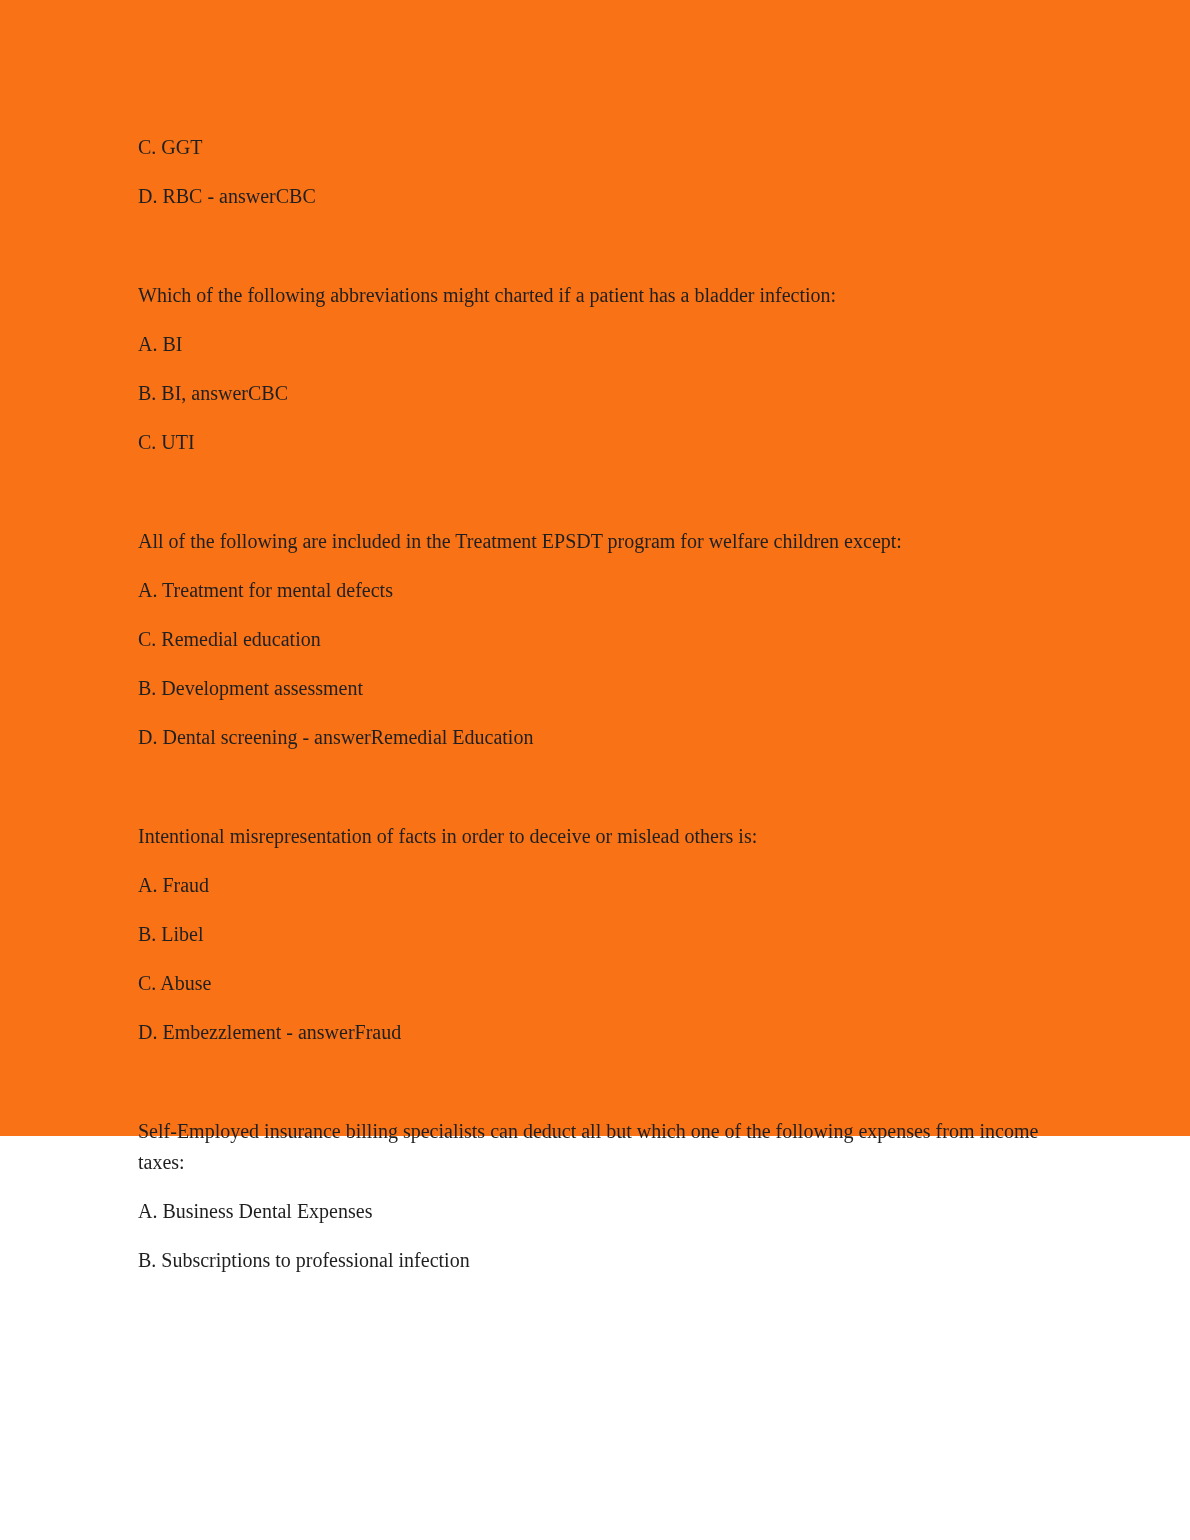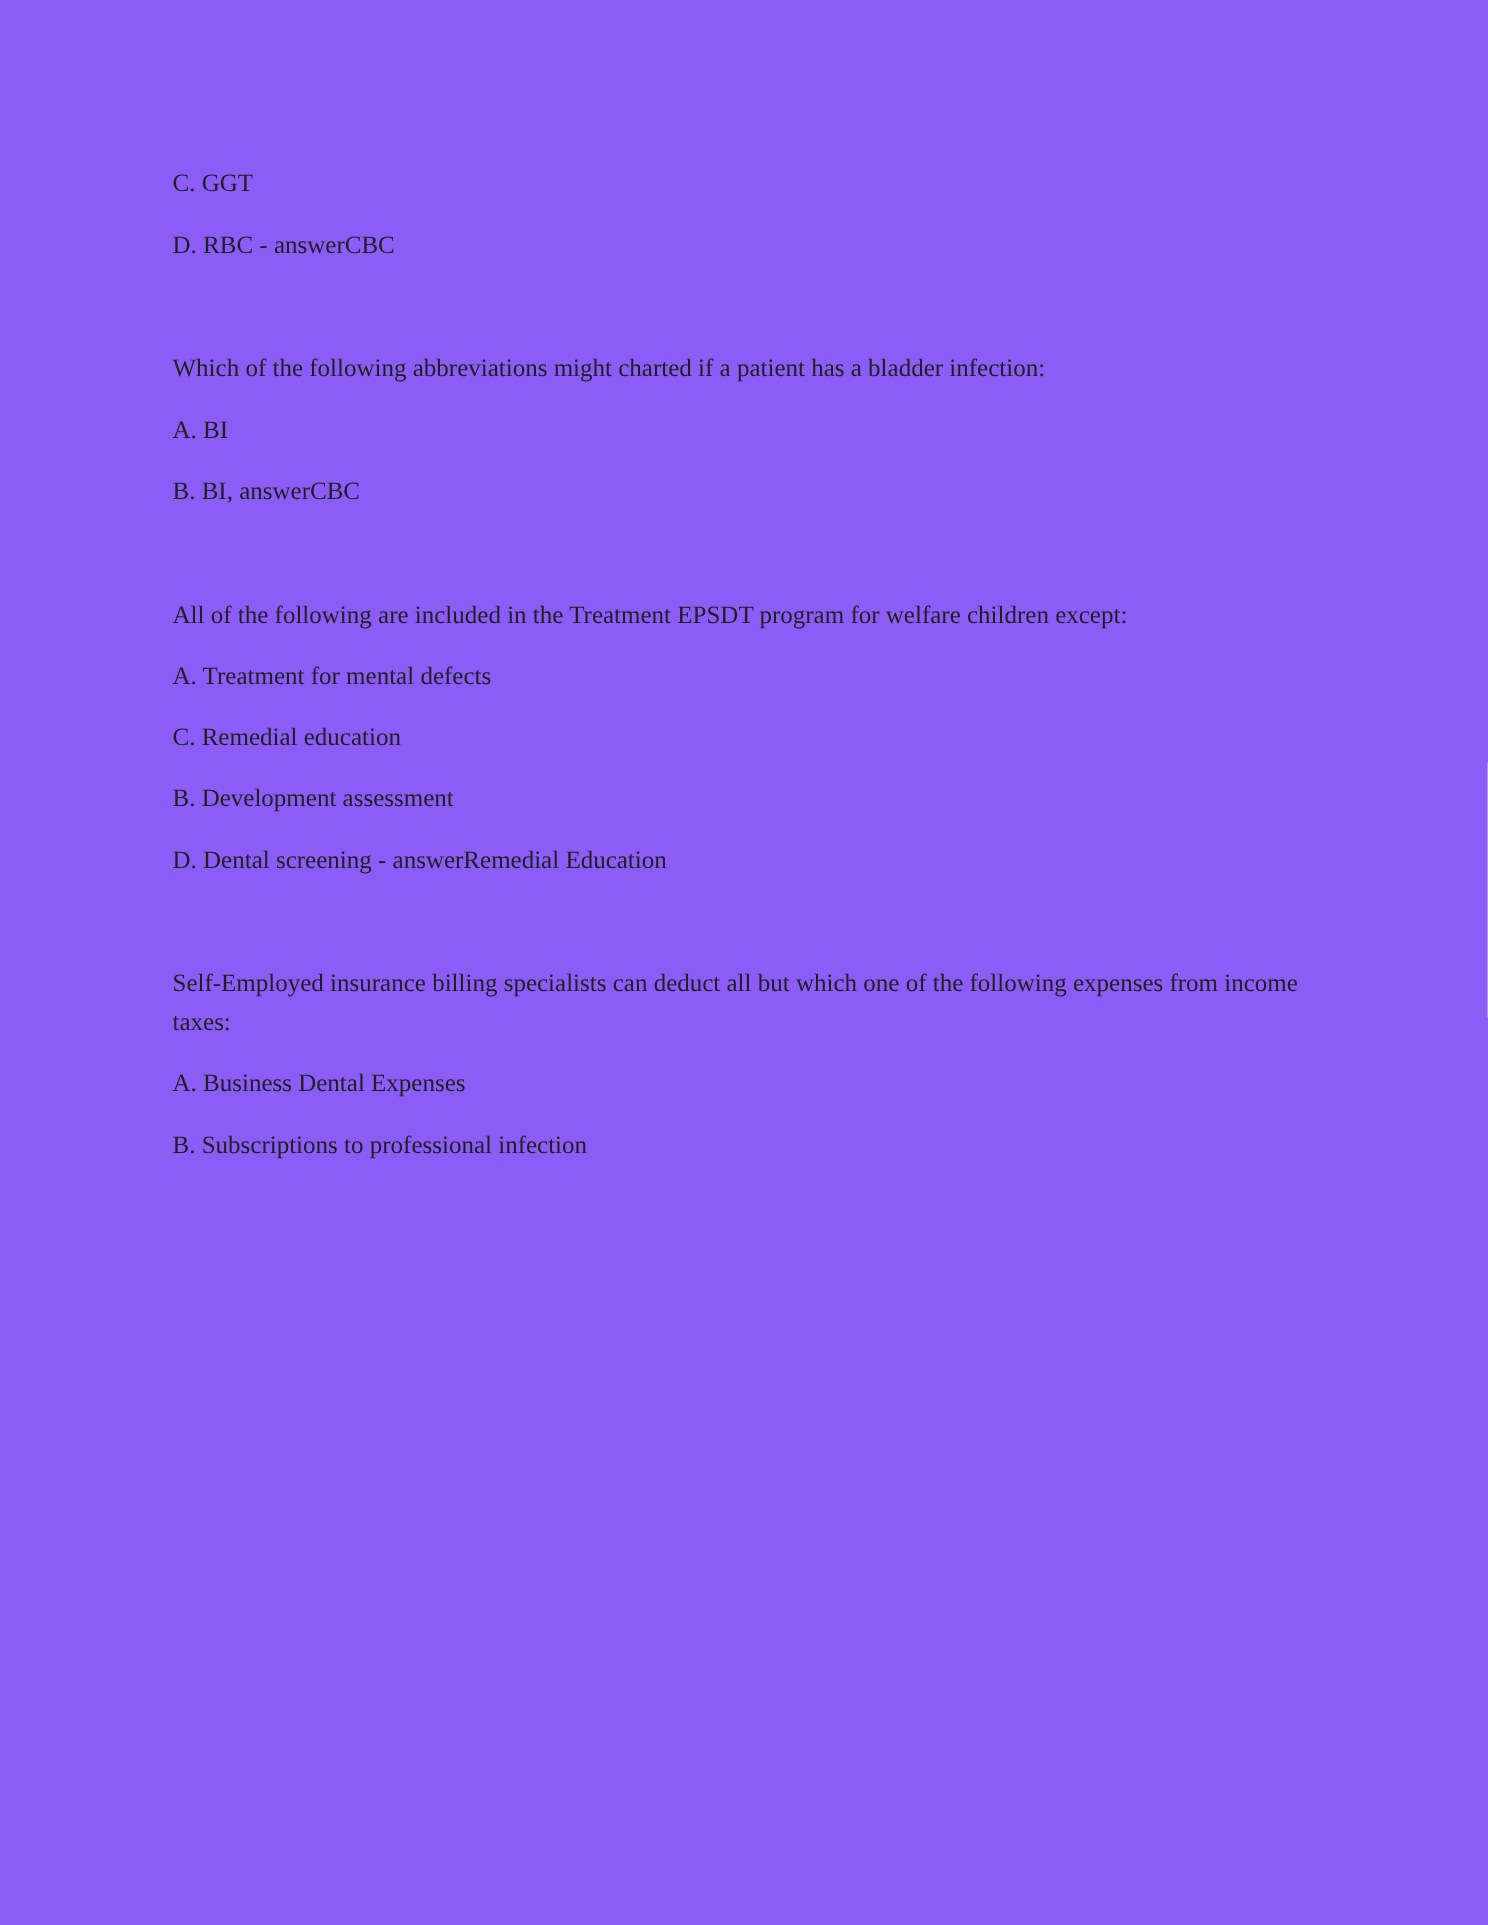--- a/index.html
+++ b/index.html
@@ -8,23 +8,23 @@
     background: #ffffff;
   }
   body {
     width: 1190px;
     height: 1540px;
     overflow: hidden;
   }
   .page {
     box-sizing: border-box;
     width: 1190px;
-    height: 1540px;
+    height: 1136px;
     padding: 132px 138px 40px 138px;
-    background: #8b5cf6;
+    background: #f97316;
     color: #1f1f1f;
     font-family: "Liberation Serif", "DejaVu Serif", serif;
     font-size: 20px;
     line-height: 31px;
   }
   .page p {
     margin: 0 0 18px 0;
     max-width: 914px;
   }
   .question-block {
@@ -41,30 +41,38 @@
 
   <section class="question-block first">
     <p>C. GGT</p>
     <p>D. RBC - answerCBC</p>
   </section>
 
   <section class="question-block">
     <p>Which of the following abbreviations might charted if a patient has a bladder infection:</p>
     <p>A. BI</p>
     <p>B. BI, answerCBC</p>
+    <p>C. UTI</p>
   </section>
 
   <section class="question-block">
     <p>All of the following are included in the Treatment EPSDT program for welfare children except:</p>
     <p>A. Treatment for mental defects</p>
     <p>C. Remedial education</p>
     <p>B. Development assessment</p>
     <p>D. Dental screening - answerRemedial Education</p>
   </section>
 
+  <section class="question-block">
+    <p>Intentional misrepresentation of facts in order to deceive or mislead others is:</p>
+    <p>A. Fraud</p>
+    <p>B. Libel</p>
+    <p>C. Abuse</p>
+    <p>D. Embezzlement - answerFraud</p>
+  </section>
 
   <section class="question-block">
     <p>Self-Employed insurance billing specialists can deduct all but which one of the following expenses from income taxes:</p>
     <p>A. Business Dental Expenses</p>
     <p>B. Subscriptions to professional infection</p>
   </section>
 
 </div>
 
 </body></html>

